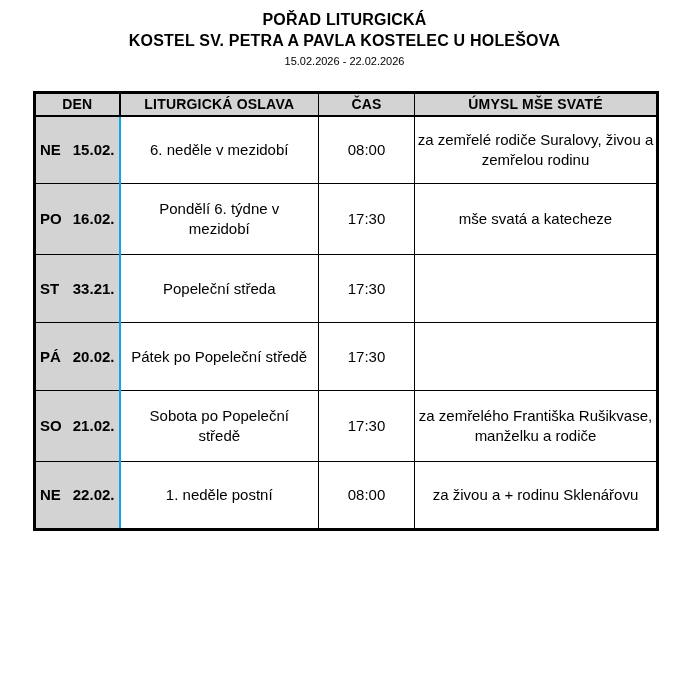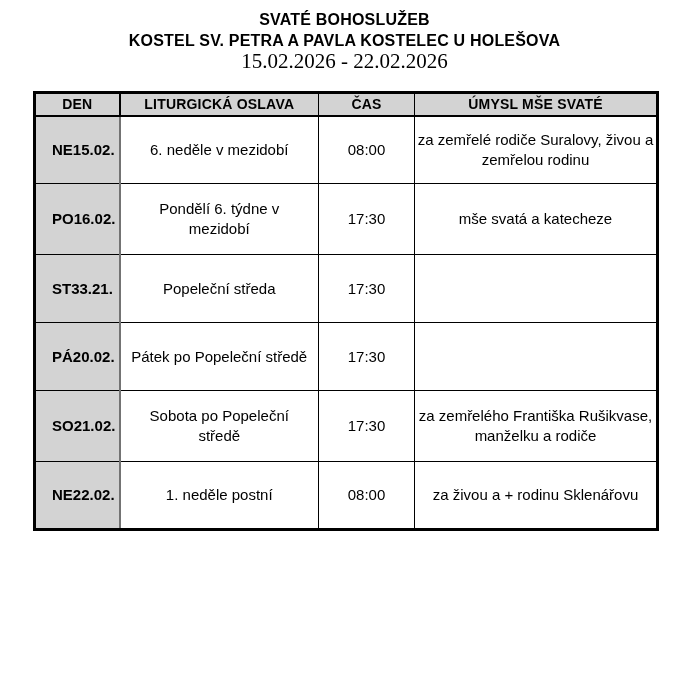--- a/index.html
+++ b/index.html
@@ -22,24 +22,23 @@
     text-align: center;
     padding-top: 9px;
   }
   .title-main, .title-sub {
     font-size: 16px;
     font-weight: bold;
     line-height: 21px;
     letter-spacing: 0.2px;
   }
   .title-dates {
-    font-size: 21px;
+    font-size: 11px;
     font-weight: normal;
     line-height: 21px;
-    font-family: Liberation Serif, serif;
   }
   table.schedule {
     border-collapse: collapse;
     table-layout: fixed;
     width: 623px;
     margin: 19px 8px 0 33px;
     border: 3px solid #000000;
   }
   col.c-day   { width: 85px; }
   col.c-cel   { width: 199px; }
@@ -63,38 +62,38 @@
     border: 1px solid #000000;
     font-size: 15px;
     text-align: center;
     vertical-align: middle;
     padding: 15px 8px;
     line-height: 20px;
   }
   td.day-cell {
     background: #d3d3d3;
     font-weight: bold;
-    border-right: 2px solid #737373;
-    padding: 0 16px;
+    border-right: 2px solid #0ea5e9;
+    padding: 0 4px;
   }
   .day-inner {
     display: flex;
     justify-content: space-between;
     align-items: center;
   }
   td.intention-cell { padding: 0 2px; }
   td.time-cell { padding: 16px; }
 </style>
 </head>
 <body>
 
 <div class="page">
 
   <div class="titles">
-    <div class="title-main">SVATÉ BOHOSLUŽEB</div>
+    <div class="title-main">POŘAD LITURGICKÁ</div>
     <div class="title-sub">KOSTEL SV. PETRA A PAVLA KOSTELEC U HOLEŠOVA</div>
     <div class="title-dates">15.02.2026 - 22.02.2026</div>
   </div>
 
   <table class="schedule">
     <colgroup>
       <col class="c-day">
         <col class="c-cel">
         <col class="c-time">
         <col class="c-int">

